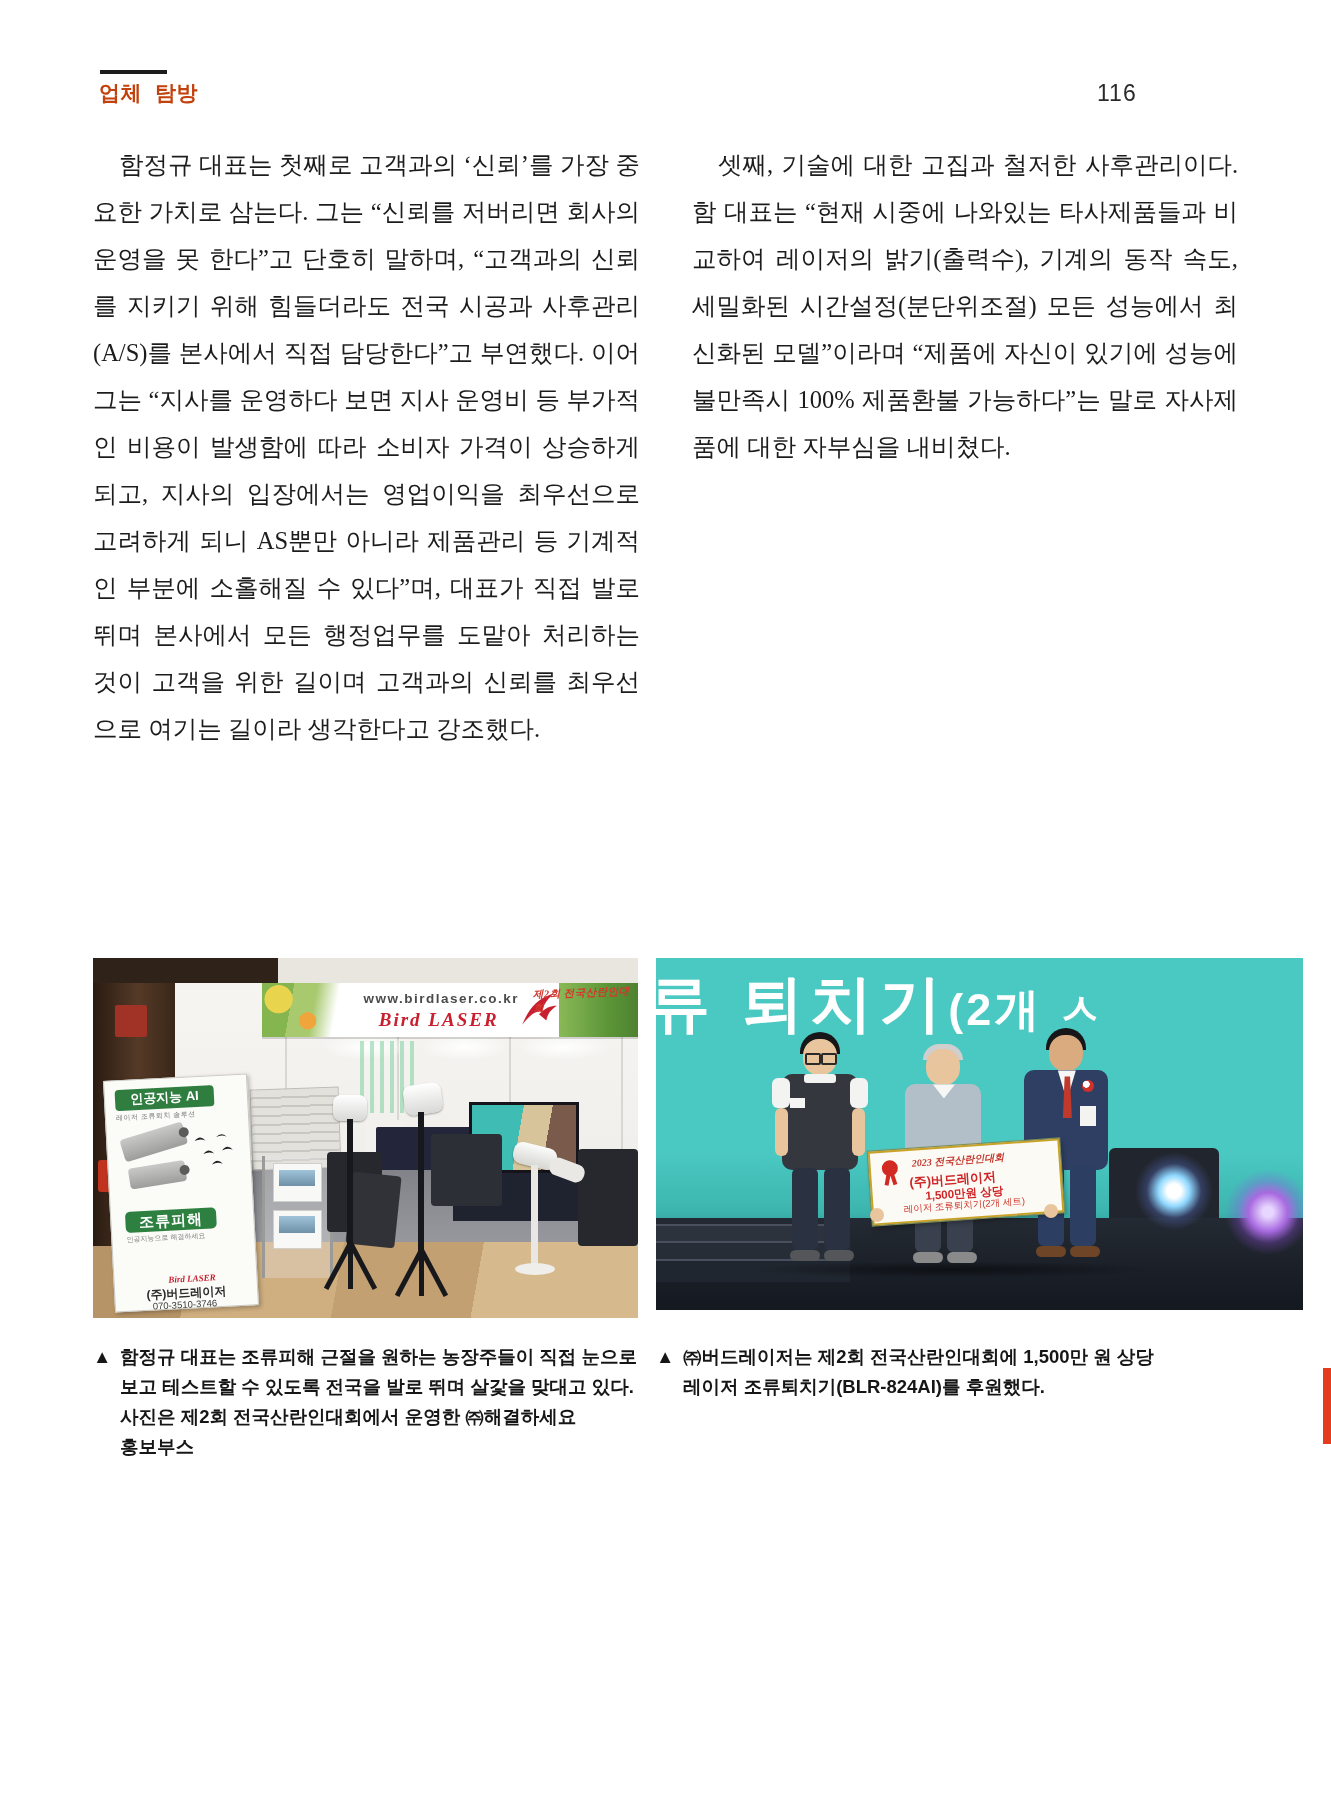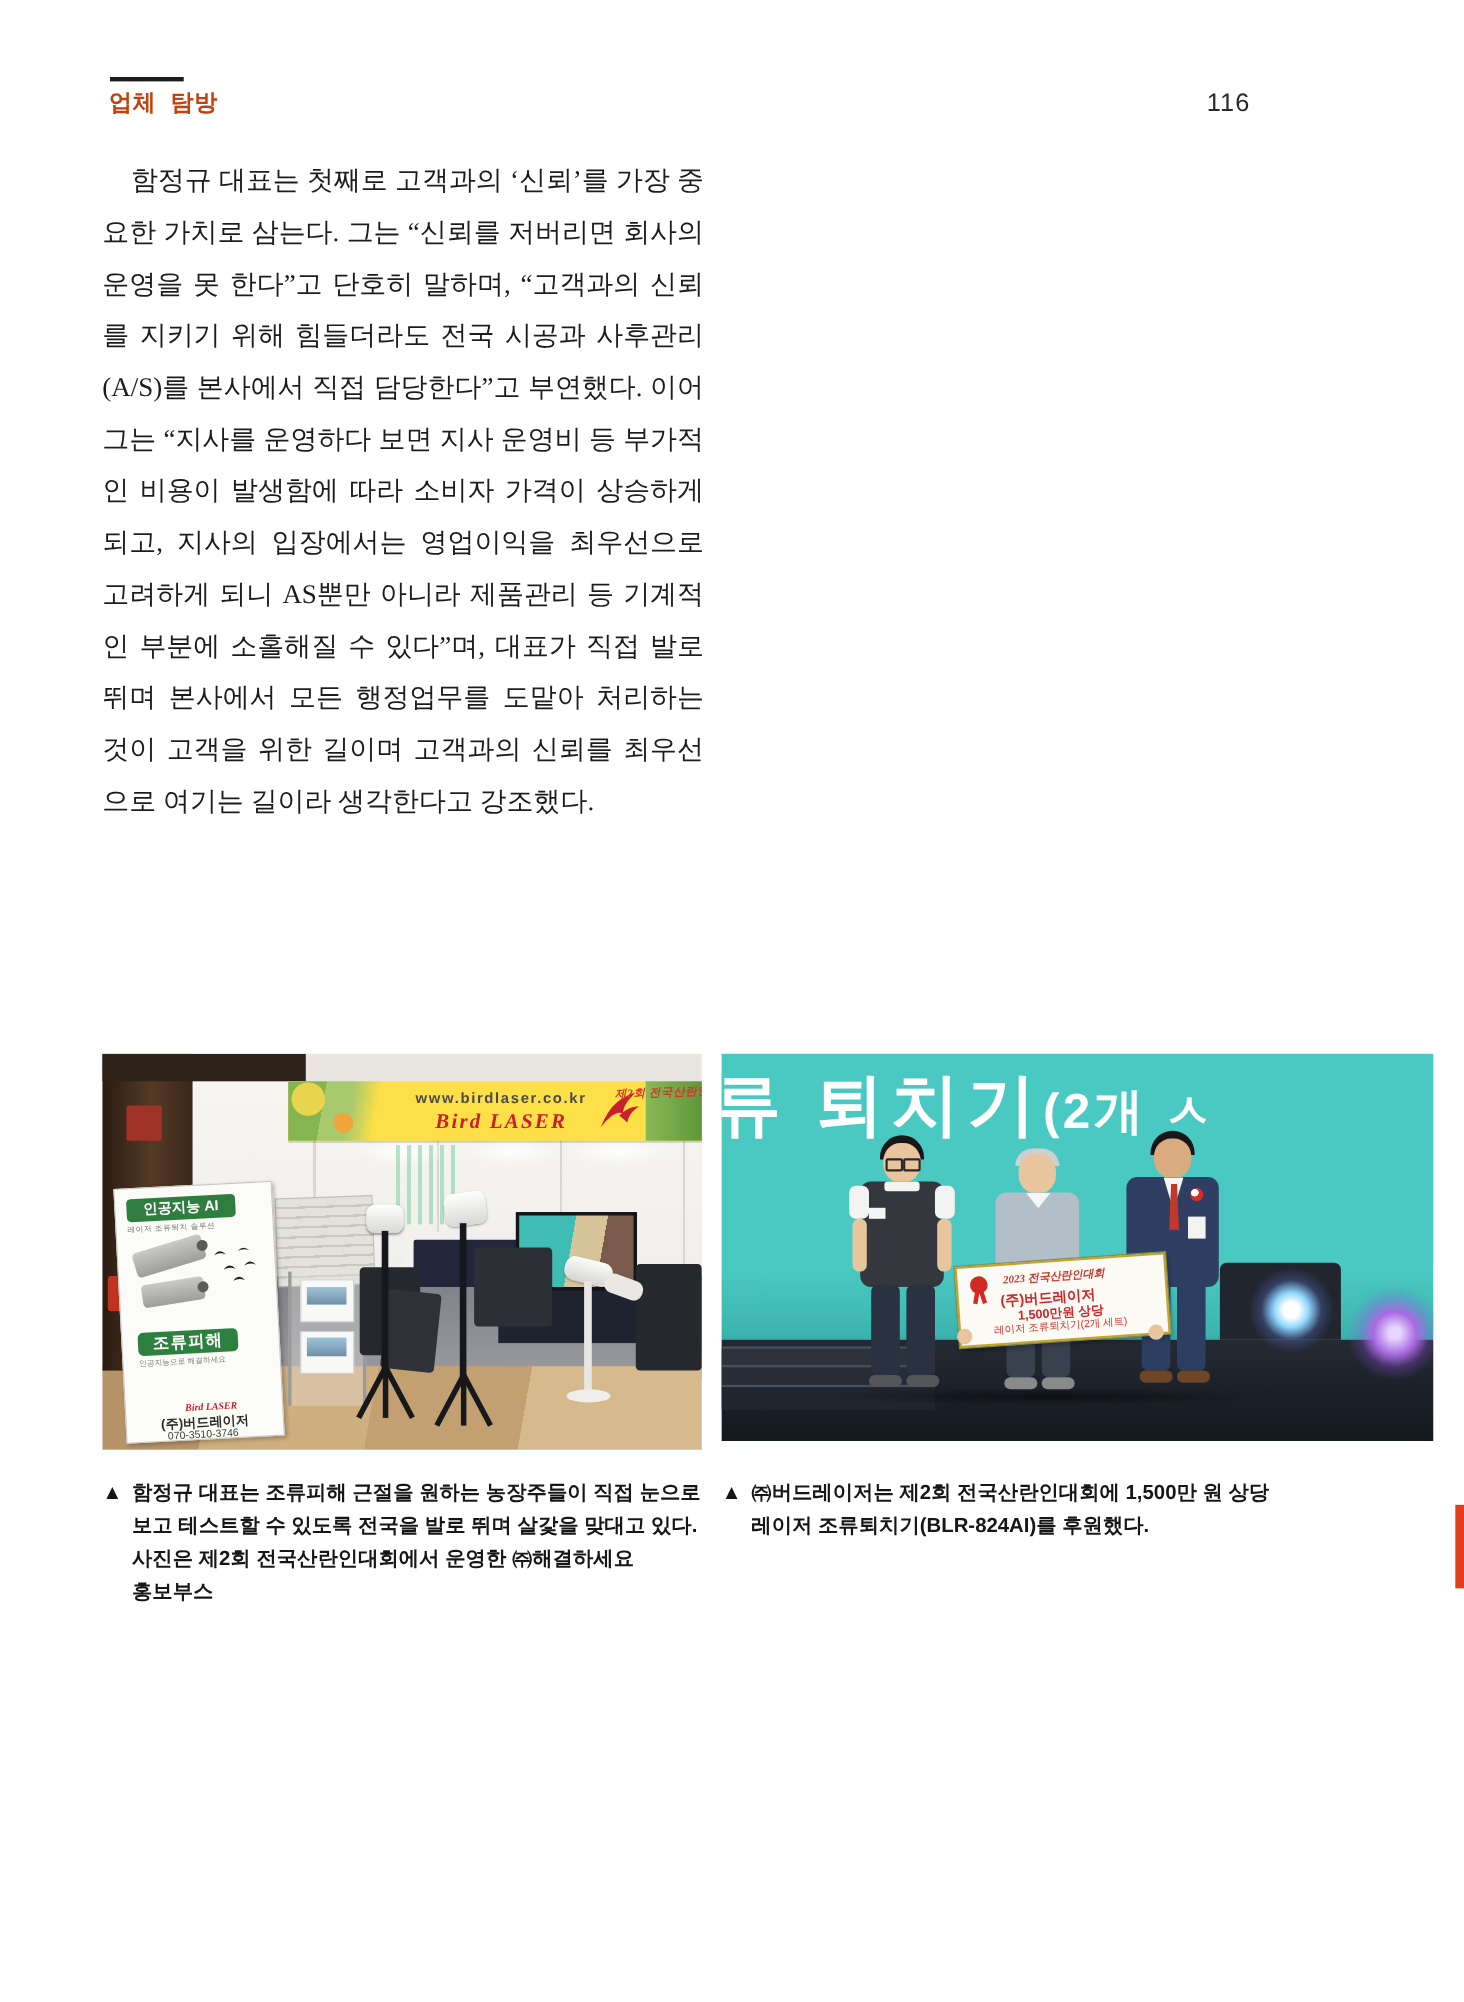--- a/index.html
+++ b/index.html
@@ -31,21 +31,21 @@
   .lp-glow.g1{left:42%;} .lp-glow.g2{left:60%;} .lp-glow.g3{left:78%;}
   .lp-streaks{left:49%;top:23%;width:11%;height:20%;
       background:repeating-linear-gradient(90deg,rgba(122,208,158,.55) 0 4px,rgba(255,255,255,0) 4px 10px);}
   .lp-carpet{left:15%;top:56%;width:85%;height:26%;background:linear-gradient(#7e8086,#999ba0);}
   .lp-marble{left:0;top:79%;width:100%;height:21%;background:
       linear-gradient(100deg,#b79467 0 18%,#cfae7f 18% 45%,#c3a071 45% 70%,#d6b98c 70% 100%);}
   .lp-wall{left:0;top:0;width:15%;height:80%;background:linear-gradient(90deg,#2a1b12,#553a27 55%,#3a2719);}
   .lp-exit{left:4%;top:13%;width:6%;height:9%;background:#a03226;border-radius:2px;}
   .lp-ext{left:1%;top:56%;width:4%;height:9%;background:#c0331f;border-radius:3px;}
   .lp-ceiling{left:0;top:0;width:34%;height:7%;background:#2f2218;}
-  .lp-banner{left:31%;top:7%;width:69%;height:15%;background:#fde047;box-shadow:0 2px 0 rgba(0,0,0,.15);padding-left:36px;}
+  .lp-banner{left:31%;top:7%;width:69%;height:15%;background:#ffffff;box-shadow:0 2px 0 rgba(0,0,0,.15);}
   .lp-banner-water{left:0;top:0;width:22%;height:100%;background:
       radial-gradient(circle at 20% 30%,#e8d44d 0 18%,rgba(0,0,0,0) 19%),
       radial-gradient(circle at 55% 70%,#f0a53c 0 14%,rgba(0,0,0,0) 15%),
       linear-gradient(100deg,#85b54e 0 35%,#a8c96e 35% 60%,rgba(255,255,255,0) 85%);}
   .lp-banner-right{right:0;top:0;width:21%;height:100%;background:linear-gradient(90deg,#8ab957,#5d9638 60%,#4d8230);}
   .lp-url{left:27%;top:14%;width:40%;text-align:center;font-family:"Liberation Sans","DejaVu Sans",sans-serif;
           font-weight:bold;font-size:13.5px;letter-spacing:1.5px;color:#4b4b4b;}
   .lp-brandtxt{left:25%;top:48%;width:44%;text-align:center;font-style:italic;font-weight:bold;
           font-size:19px;letter-spacing:2px;color:#c8202f;font-family:"Liberation Serif",serif;}
   .lp-eagle{left:68%;top:8%;width:42px;height:44px;}
@@ -181,20 +181,21 @@
 <div class="page">
 
   <div class="kicker-rule"></div>
   <div class="kicker">업체 탐방</div>
   <div class="pagenum">116</div>
 
   <div class="col col-left">
     <p class="indent">함정규 대표는 첫째로 고객과의 ‘신뢰’를 가장 중요한 가치로 삼는다. 그는 “신뢰를 저버리면 회사의 운영을 못 한다”고 단호히 말하며, “고객과의 신뢰를 지키기 위해 힘들더라도 전국 시공과 사후관리(A/S)를 본사에서 직접 담당한다”고 부연했다. 이어 그는 “지사를 운영하다 보면 지사 운영비 등 부가적인 비용이 발생함에 따라 소비자 가격이 상승하게 되고, 지사의 입장에서는 영업이익을 최우선으로 고려하게 되니 AS뿐만 아니라 제품관리 등 기계적인 부분에 소홀해질 수 있다”며, 대표가 직접 발로 뛰며 본사에서 모든 행정업무를 도맡아 처리하는 것이 고객을 위한 길이며 고객과의 신뢰를 최우선으로 여기는 길이라 생각한다고 강조했다.</p>
   </div>
   <div class="col col-right">
+    <p class="indent">셋째, 기술에 대한 고집과 철저한 사후관리이다. 함 대표는 “현재 시중에 나와있는 타사제품들과 비교하여 레이저의 밝기(출력수), 기계의 동작 속도, 세밀화된 시간설정(분단위조절) 모든 성능에서 최신화된 모델”이라며 “제품에 자신이 있기에 성능에 불만족시 100% 제품환불 가능하다”는 말로 자사제품에 대한 자부심을 내비쳤다.</p>
   </div>
 
   <figure class="photo photo-left">
     <div class="lp-backwall"></div>
     <div class="lp-seams"></div>
     <div class="lp-glow g1"></div>
     <div class="lp-glow g2"></div>
     <div class="lp-glow g3"></div>
     <div class="lp-streaks"></div>
     <div class="lp-carpet"></div>

